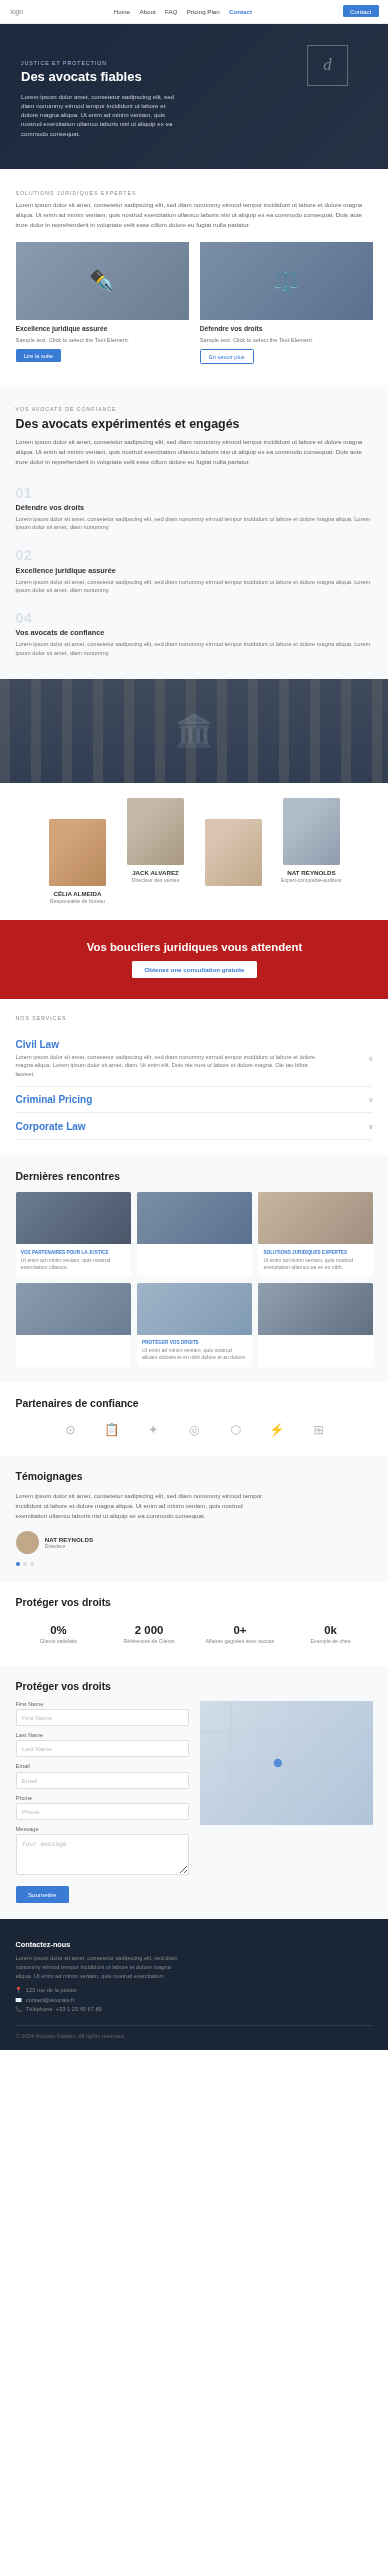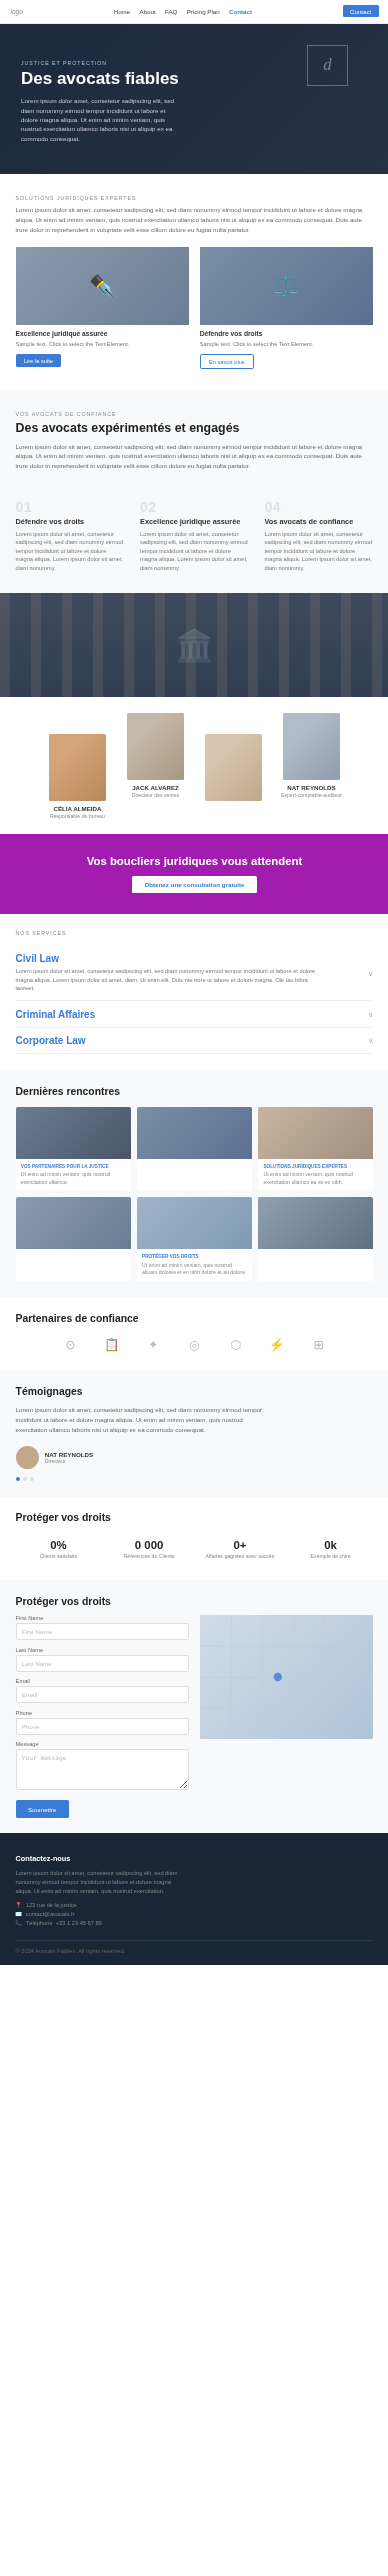--- a/index.html
+++ b/index.html
@@ -17,21 +17,21 @@
     .hero {
       background: linear-gradient(rgba(20,30,50,0.65), rgba(20,30,50,0.65)),
         linear-gradient(135deg, #2c3e50 0%, #4a5568 100%);
       background-size: cover;
       padding: 36px 21px 31px 21px;
       color: #fff;
       position: relative;
       min-height: 114px;
     }
     .hero-badge { font-size: 5.2px; letter-spacing: 1px; text-transform: uppercase; color: #aac4e8; margin-bottom: 3.1px; }
-    .hero h1 { font-size: 17px; font-weight: 800; line-height: 1.2; max-width: 176px; margin-bottom: 7.3px; }
+    .hero h1 { font-size: 13px; font-weight: 800; line-height: 1.2; max-width: 176px; margin-bottom: 7.3px; }
     .hero p { font-size: 6.2px; color: #ccd; max-width: 156px; line-height: 1.5; }
     .hero-logo {
       position: absolute; right: 41px; top: 21px;
       width: 41px; height: 41px;
       border: 1px solid rgba(255,255,255,0.3);
       display: flex; align-items: center; justify-content: center;
       font-size: 14.5px; color: rgba(255,255,255,0.5);
     }
 
     
@@ -46,21 +46,21 @@
     .img-block { width: 100%; height: 78px; background: #b8bfc8; margin-bottom: 5.2px; position: relative; overflow: hidden; }
     .img-block.pen { background: linear-gradient(135deg, #8a9bb0 0%, #6b7d92 100%); }
     .img-block.statue { background: linear-gradient(135deg, #7a8fa5 0%, #5a7090 100%); }
     .card-title { font-size: 6.7px; font-weight: 700; margin-bottom: 3.1px; }
     .card-text { font-size: 5.7px; color: #777; line-height: 1.5; margin-bottom: 5.2px; }
     .btn-blue { background: #3a7bd5; color: #fff; padding: 3.6px 8.3px; border: none; border-radius: 1.6px; font-size: 5.7px; cursor: pointer; }
     .btn-outline { background: transparent; color: #3a7bd5; padding: 3.6px 8.3px; border: 0.5px solid #3a7bd5; border-radius: 1.6px; font-size: 5.7px; cursor: pointer; }
 
     
     .lawyers { background: #f8f9fa; }
-    .lawyers-grid { display: grid; grid-template-columns: 1fr 1fr 1fr; gap: 15.6px; margin-top: 28px; }
+    .lawyers-grid { display: grid; grid-template-columns: 1fr; gap: 15.6px; margin-top: 18px; }
     .lawyer-item { }
     .lawyer-num { font-size: 14.5px; color: #dde2ea; font-weight: 700; margin-bottom: 2.1px; }
     .lawyer-item-title { font-size: 7.3px; font-weight: 700; margin-bottom: 3.1px; }
     .lawyer-item-text { font-size: 5.7px; color: #777; line-height: 1.5; }
 
     
     .team-section { background: #fff; padding: 21px 15.6px; }
     .team-bg {
       width: 100%; height: 104px;
       background: linear-gradient(rgba(30,40,60,0.5), rgba(30,40,60,0.5)),
@@ -74,21 +74,21 @@
     .member-photo { width: 57px; height: 67px; background: #c8cdd4; margin: 0 auto 4.1px; border-radius: 1.6px; }
     .member-photo.m1 { background: linear-gradient(135deg, #d4a47a 30%, #b8895a 100%); }
     .member-photo.m2 { background: linear-gradient(135deg, #c4b8a8 30%, #a89880 100%); }
     .member-photo.m3 { background: linear-gradient(135deg, #d8c4b0 30%, #c0a888 100%); }
     .member-photo.m4 { background: linear-gradient(135deg, #b0bcc8 30%, #909cac 100%); }
     .member-name { font-size: 6.2px; font-weight: 700; text-transform: uppercase; }
     .member-role { font-size: 5.2px; color: #888; margin-top: 1px; }
 
     
     .cta-section {
-      background: #a21caf; color: #fff; padding: 21px 15.6px; text-align: center;
+      background: #b91c1c; color: #fff; padding: 21px 15.6px; text-align: center;
     }
     .cta-section h2 { font-size: 11.4px; font-weight: 700; margin-bottom: 8.3px; }
     .btn-white { background: #fff; color: #3a7bd5; padding: 5.2px 12.4px; border: none; border-radius: 1.6px; font-size: 6.2px; font-weight: 700; cursor: pointer; }
 
     
     .services-section { background: #fff; padding: 15.6px; }
     .services-label { font-size: 5.2px; letter-spacing: 1px; color: #888; text-transform: uppercase; margin-bottom: 10.4px; }
     .service-item { border-bottom: 0.5px solid #eee; padding: 7.3px 0; display: flex; justify-content: space-between; align-items: center; cursor: pointer; }
     .service-name { font-size: 10px; font-weight: 700; color: #3a7bd5; }
     .service-text { font-size: 5.7px; color: #777; line-height: 1.5; margin-top: 3.1px; max-width: 301px; }
@@ -269,21 +269,21 @@
 <section class="services-section">
   <div class="services-label">NOS SERVICES</div>
   <div class="service-item">
     <div>
       <div class="service-name">Civil Law</div>
       <div class="service-text">Lorem ipsum dolor sit amet, consetetur sadipscing elit, sed diam nonummy eirmod tempor incididunt ut labore et dolore magna aliqua. Lorem ipsum dolor sit amet, diam. Ut enim elit. Duis nte irure ut labore et dolore magna. Ole tau bibra laoreet.</div>
     </div>
     <span class="chevron">∨</span>
   </div>
   <div class="service-item">
-    <div class="service-name">Criminal Affaires</div>
+    <div class="service-name">Criminal Pricing</div>
     <span class="chevron">∨</span>
   </div>
   <div class="service-item">
     <div class="service-name">Corporate Law</div>
     <span class="chevron">∨</span>
   </div>
 </section>
 
 <section class="news-section">
   <h2 class="section-title" style="font-size:10.4px;margin-bottom:0;">Dernières rencontres</h2>
@@ -366,21 +366,21 @@
 </section>
 
 <section class="stats-section">
   <h2 class="section-title" style="font-size:10.4px;margin-bottom:10.4px;">Protéger vos droits</h2>
   <div class="stats-grid">
     <div class="stat-item">
       <div class="stat-value">0%</div>
       <div class="stat-label">Clients satisfaits</div>
     </div>
     <div class="stat-item">
-      <div class="stat-value">0 000</div>
+      <div class="stat-value">2 000</div>
       <div class="stat-label">Références de Clients</div>
     </div>
     <div class="stat-item">
       <div class="stat-value">0+</div>
       <div class="stat-label">Affaires gagnées avec succès</div>
     </div>
     <div class="stat-item">
       <div class="stat-value">0k</div>
       <div class="stat-label">Exemple de chire</div>
     </div>

